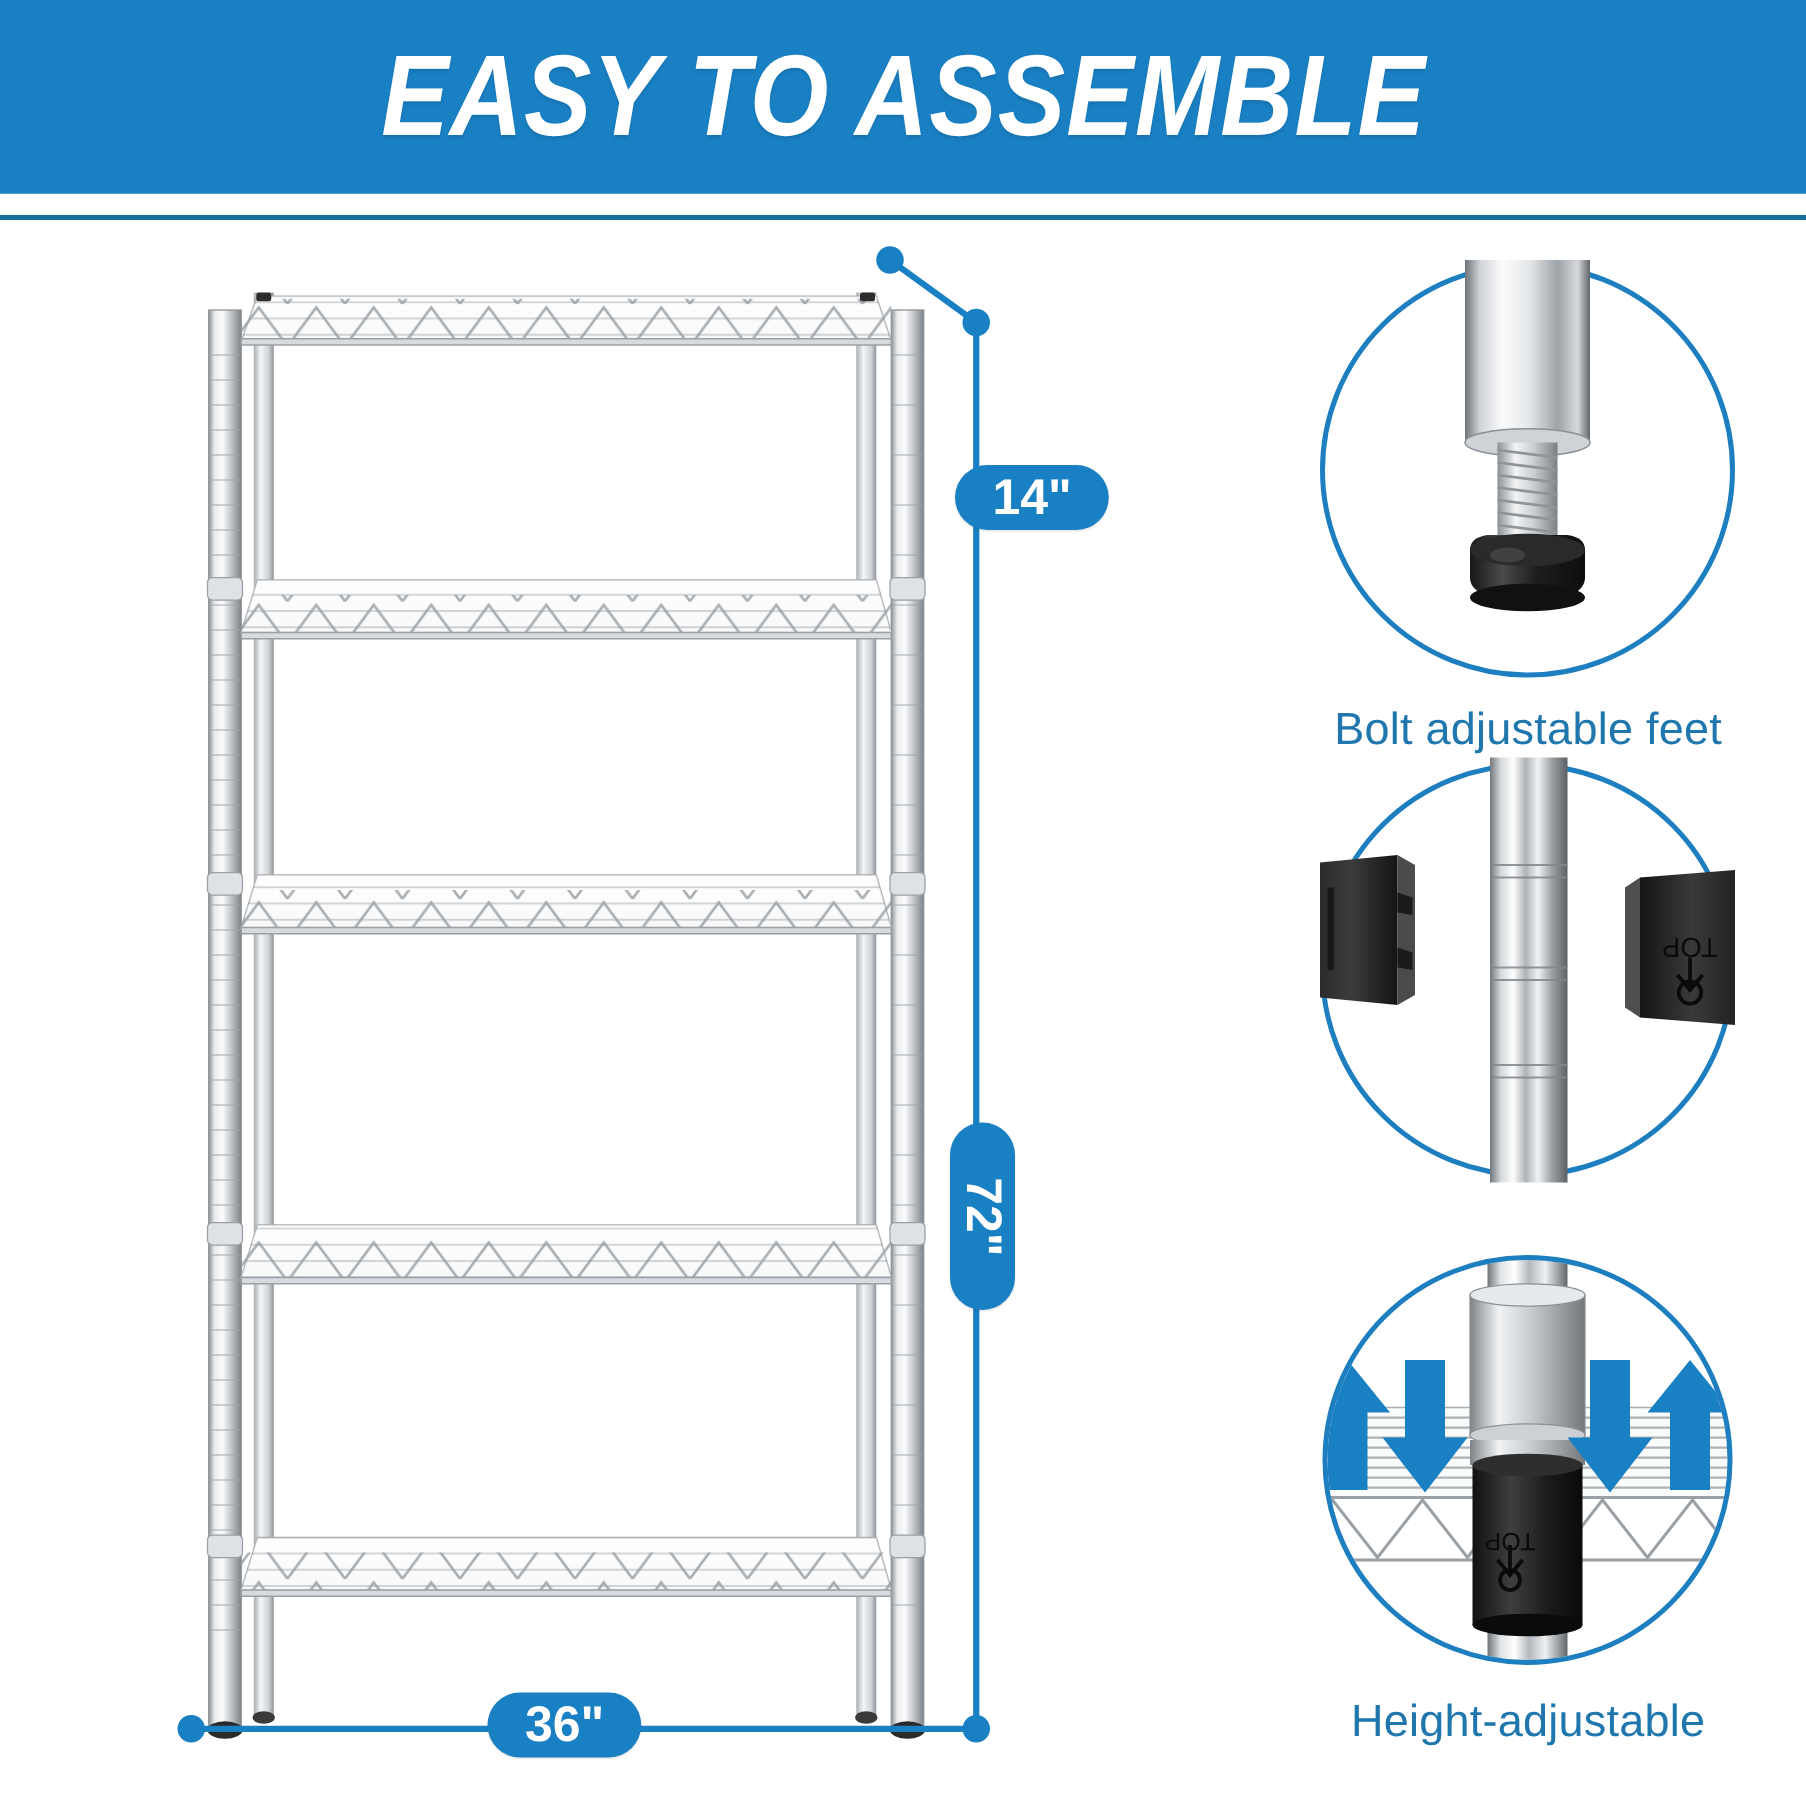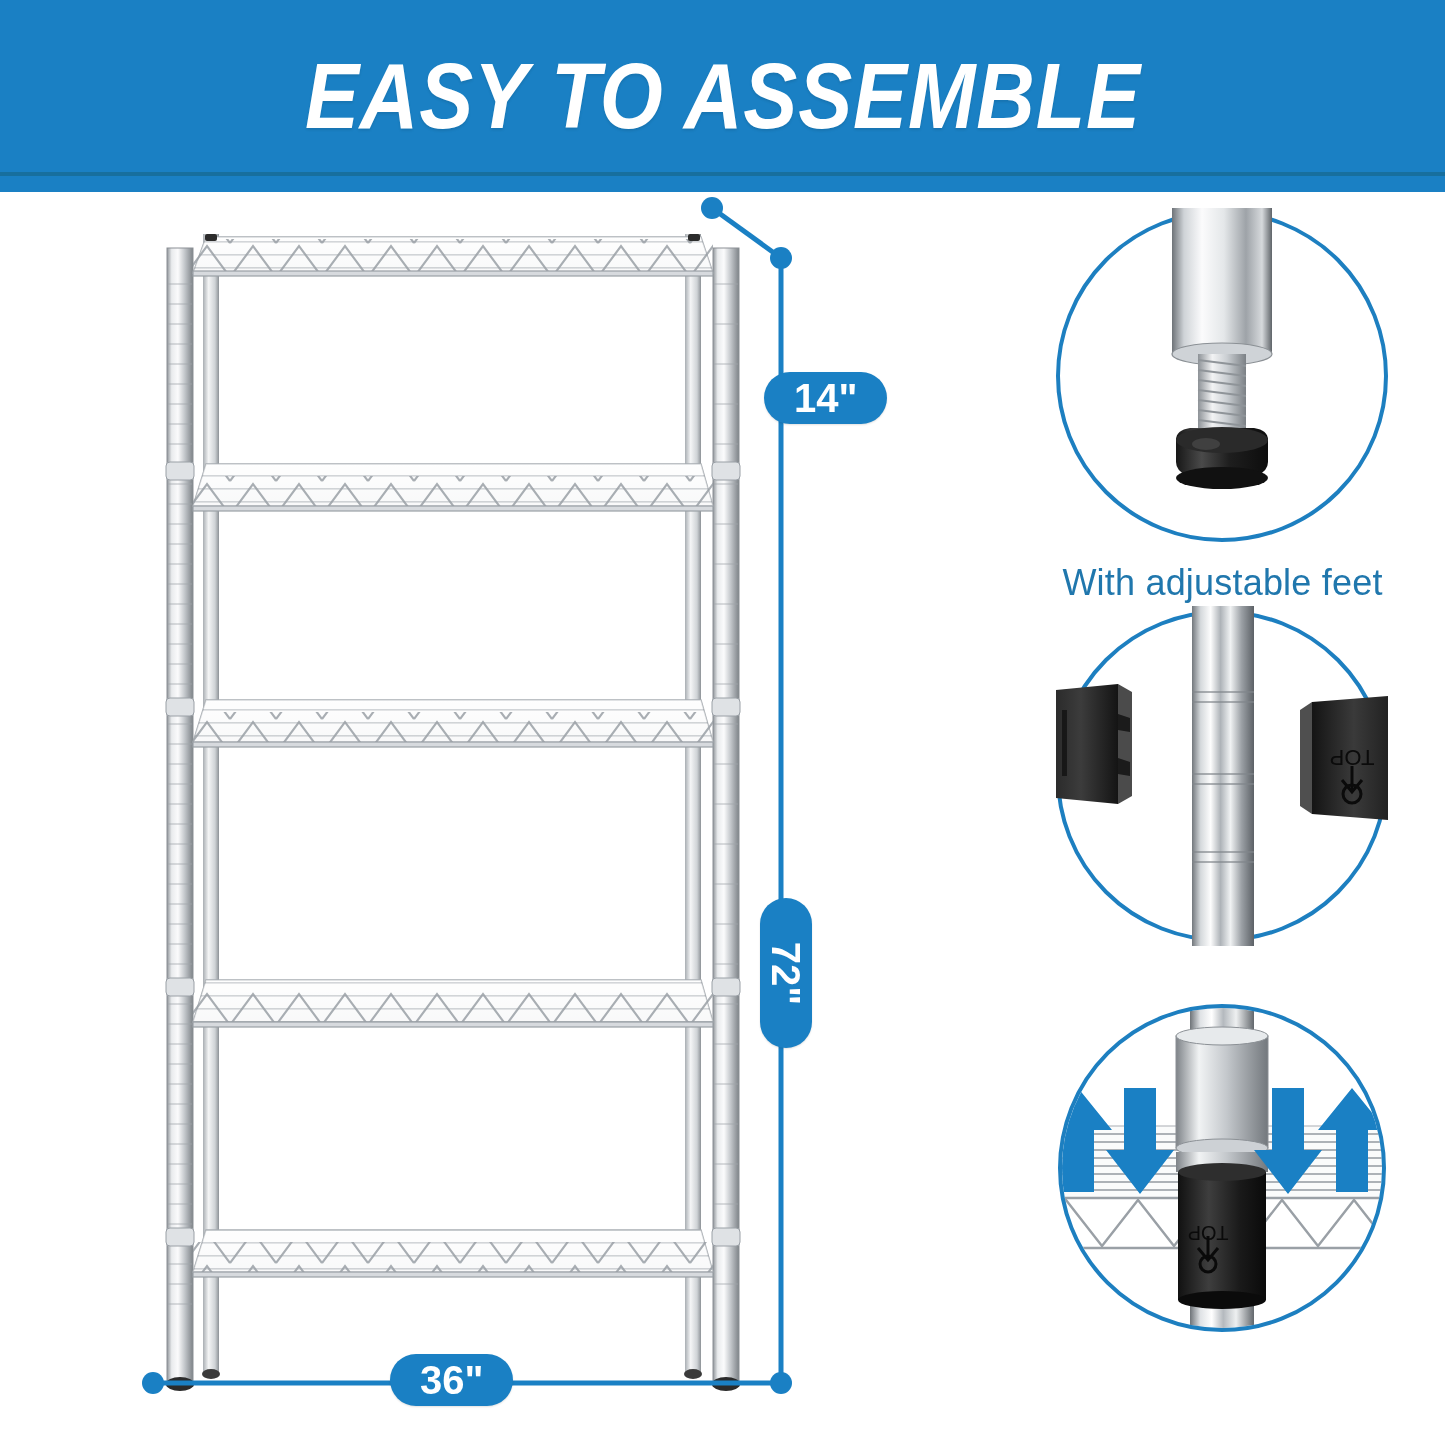--- a/index.html
+++ b/index.html
@@ -14,21 +14,21 @@
     overflow: hidden;
     position: relative;
   }
 
   
   .banner {
     position: absolute;
     left: 0;
     top: 0;
     width: 1445px;
-    height: 192px;
+    height: 155px;
     background: #1a80c4;
     display: flex;
     align-items: center;
     justify-content: center;
   }
   .banner-underline {
     position: absolute;
     left: 0;
     top: 172px;
     width: 1445px;
@@ -414,21 +414,21 @@
             <path d="M198 212 L246 218"></path>
               <path d="M198 222 L246 228"></path>
           </g>
 
           <path d="M176 232 Q176 222 190 220 L254 220 Q268 222 268 232 L268 254 Q268 272 222 274 Q176 272 176 254 Z" fill="url(#rubberG)"></path>
           <ellipse cx="222" cy="232" rx="46" ry="13" fill="#2a2a2a"></ellipse>
           <ellipse cx="222" cy="270" rx="46" ry="11" fill="#111111"></ellipse>
           <ellipse cx="206" cy="236" rx="14" ry="6" fill="#555555" opacity="0.5"></ellipse>
         </svg>
       </div>
-      <div class="feature-caption">With adjustable feet</div>
+      <div class="feature-caption">Bolt adjustable feet</div>
     </div>
 
     <div class="feature" id="feature-1">
       <div class="feature-circle">
         <svg width="445" height="348" viewBox="0 0 445 348">
           <defs>
             <linearGradient id="poleG" x1="0" y1="0" x2="1" y2="0">
               <stop offset="0%" stop-color="#72777c"></stop>
               <stop offset="14%" stop-color="#d5d9dc"></stop>
               <stop offset="30%" stop-color="#fdfdfd"></stop>
@@ -560,15 +560,16 @@
               <path d="M272 86 L272 148 L254 148 L288 192 L322 148 L304 148 L304 86 Z"></path>
             </g>
             <g fill="#1a80c4">
               <path d="M336 190 L336 128 L318 128 L352 86 L386 128 L368 128 L368 190 Z"></path>
             </g>
           </g>
 
           <circle cx="222" cy="166" r="162" fill="none" stroke="#1d7fc0" stroke-width="4"></circle>
         </svg>
       </div>
+      <div class="feature-caption">Height-adjustable</div>
     </div>
   </div>
 </div>
 
 </body></html>

